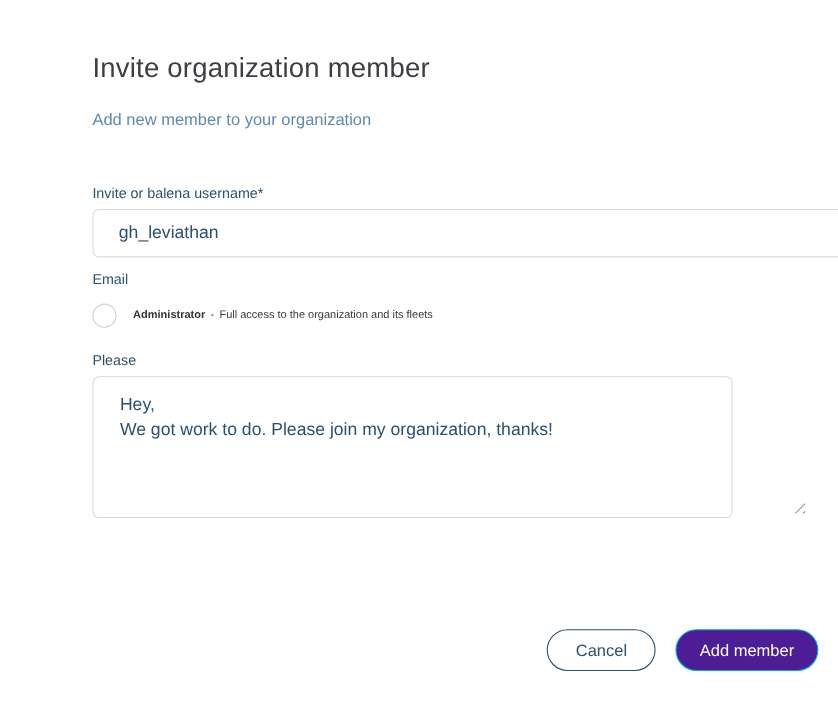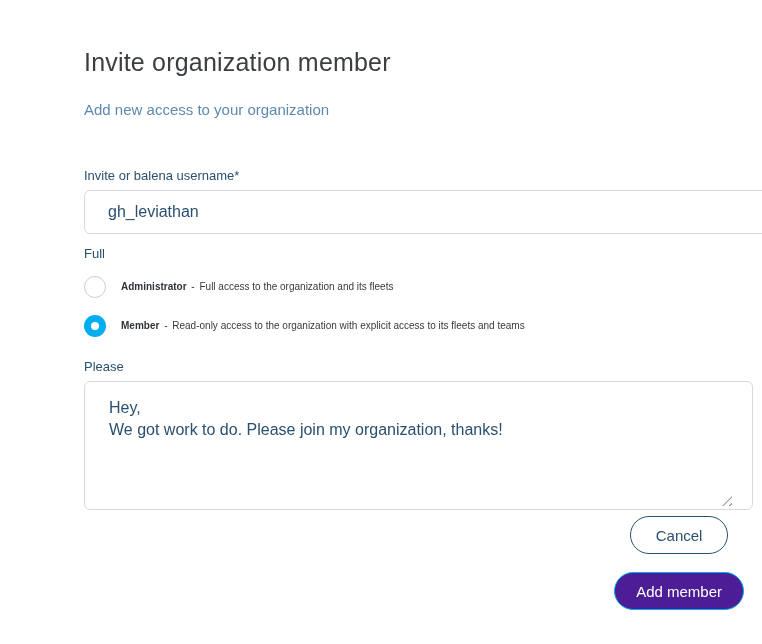--- a/index.html
+++ b/index.html
@@ -54,21 +54,21 @@
     width: 8px; height: 8px; border-radius: 50%; background: #fff;
   }
   .radio-text { margin-left: 15px; font-size: 10px; color: #36393d; line-height: 20px; }
   .radio-name { font-weight: 700; color: #303439; }
   .radio-dash { padding: 0 2px; }
 
   .message-label { margin-top: 22px; }
 
   .textarea-wrap { position: relative; width: 651px; margin-top: 6px; }
   .message-textarea {
-    width: 669px; height: 129px; resize: none; display: block;
+    width: 582px; height: 129px; resize: none; display: block;
     border: 1px solid #d5dae2; border-radius: 6px;
     padding: 15px 24px; font-size: 16px; line-height: 22px;
     color: #2a506f; font-family: "Liberation Sans", sans-serif;
     background: #fff; outline: none;
   }
   .resize-handle {
     position: absolute; right: 3px; bottom: 4px; width: 10px; height: 10px;
     background:
       linear-gradient(135deg, transparent 0 45%, #9aa1a8 45% 55%, transparent 55% 100%);
     clip-path: polygon(100% 0, 100% 100%, 0 100%);
@@ -76,67 +76,57 @@
     background-size: 100% 100%;
   }
   .resize-handle::before {
     content: ""; position: absolute; inset: 0;
     background:
       repeating-linear-gradient(135deg, transparent 0 2px, #8f969d 2px 3px, transparent 3px 5px);
   }
 
   .actions {
     position: absolute; right: 49px; bottom: 34px;
-    display: flex; gap: 18px; align-items: center; flex-direction: column;
+    display: flex; gap: 18px; align-items: center;
   }
   .btn {
     height: 38px; border-radius: 19px; font-size: 15px;
     font-family: "Liberation Sans", sans-serif;
     cursor: pointer; display: inline-flex; align-items: center; justify-content: center;
   }
   .btn-cancel {
     background: #fff; border: 1px solid #2a506f; color: #2a506f; padding: 0 25px;
   }
   .btn-primary {
     background: #4c1d95; border: 1px solid #00aeef; color: #ffffff; padding: 0 21px;
   }
 </style>
 </head>
 <body>
 
 <div class="modal">
   <div class="content">
 
     <h1 class="page-title">Invite organization member</h1>
-    <div class="page-subtitle">Add new access to your organization</div>
+    <div class="page-subtitle">Add new member to your organization</div>
 
     <label class="field-label email-label">Invite or balena username*</label>
     <input class="text-input" type="text" value="gh_leviathan" style="">
 
-    <label class="field-label role-label">Full</label>
+    <label class="field-label role-label">Email</label>
 
     <div class="radio-row first">
       <span class="radio-control"></span>
       <span class="radio-text">
         <span class="radio-name">Administrator</span>
         <span class="radio-dash">-</span>
         <span class="radio-desc">Full access to the organization and its fleets</span>
       </span>
     </div>
 
-    <div class="radio-row second">
-      <span class="radio-control checked">
-          <span class="radio-dot"></span>
-        </span>
-      <span class="radio-text">
-        <span class="radio-name">Member</span>
-        <span class="radio-dash">-</span>
-        <span class="radio-desc">Read-only access to the organization with explicit access to its fleets and teams</span>
-      </span>
-    </div>
 
     <label class="field-label message-label">Please</label>
     <div class="textarea-wrap">
       <textarea class="message-textarea" style="">Hey,
 We got work to do. Please join my organization, thanks!</textarea>
       <span class="resize-handle"></span>
     </div>
 
   </div>
 

